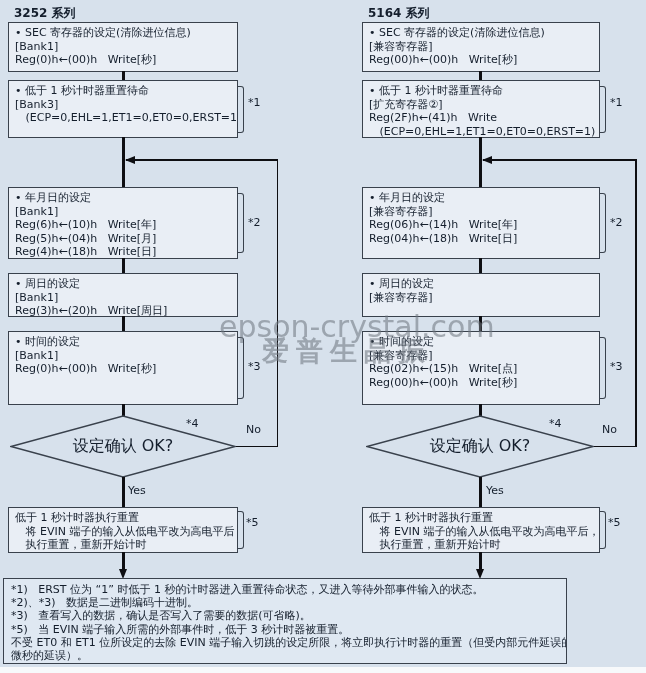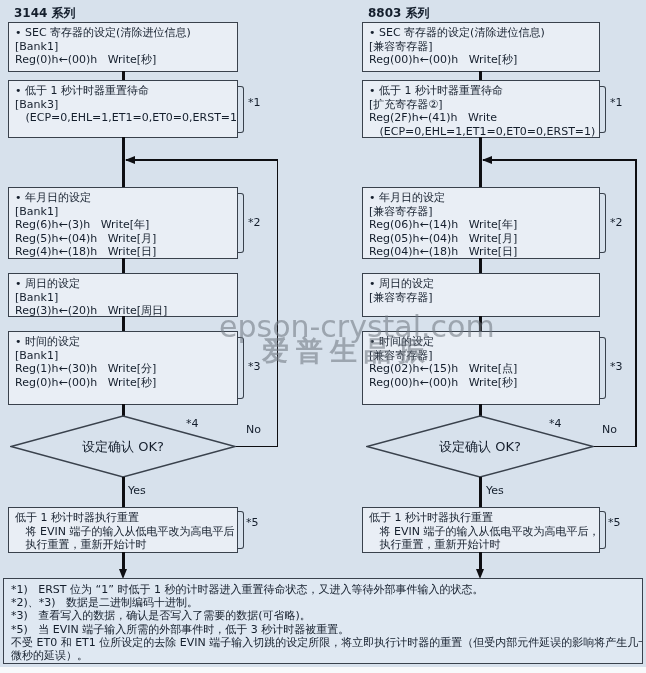--- a/index.html
+++ b/index.html
@@ -22,62 +22,62 @@
         border-bottom:4.5px solid transparent;border-right:10px solid var(--line);}
   .arrD{position:absolute;width:0;height:0;border-left:4.5px solid transparent;
         border-right:4.5px solid transparent;border-top:10px solid var(--line);}
   .brk{position:absolute;width:6px;box-sizing:border-box;border:1.5px solid var(--border);
        border-left:none;border-radius:0 3px 3px 0;}
   .lbl{position:absolute;font-size:11px;color:var(--text);white-space:pre;}
   .dmd{position:absolute;}
   .dmd svg{position:absolute;left:0;top:0;display:block;}
   .dmd polygon{fill:var(--background);stroke:var(--border);stroke-width:1.4;}
   .dtxt{position:absolute;left:0;top:0;right:0;bottom:0;display:flex;align-items:center;
-        justify-content:center;font-size:13px;color:var(--text);white-space:pre;}
+        justify-content:center;font-size:16px;color:var(--text);white-space:pre;}
   .fnote{position:absolute;background:var(--footnote-fill);border:1.5px solid var(--border);
          box-sizing:border-box;padding:4px 0 0 7px;font-size:11px;line-height:13.2px;
          color:var(--text);overflow:hidden;}
   .fnote div{white-space:pre;}
   .wm1{position:absolute;z-index:10;font-size:30px;color:var(--watermark);pointer-events:none;margin-left:6px;}
   .wm2{position:absolute;z-index:10;font-size:27px;font-weight:bold;letter-spacing:7px;
        color:var(--watermark);pointer-events:none;}
   .bstrip{position:absolute;left:0;bottom:0;width:646px;height:6px;background:var(--bottom-strip);}
 </style>
 </head>
 <body>
 
 <div class="stage">
 
-  <div class="ttl" style="left:14px;top:5px">3144 系列</div>
+  <div class="ttl" style="left:14px;top:5px">3252 系列</div>
 
   <div class="bx" style="left:8px;top:22px;width:230px;height:50px"><div>• SEC 寄存器的设定(清除进位信息)</div><div>[Bank1]</div><div>Reg(0)h←(00)h   Write[秒]</div></div>
   <div class="vln" style="left:121.5px;top:71px;height:10px"></div>
 
   <div class="bx" style="left:8px;top:80px;width:230px;height:58px"><div>• 低于 1 秒计时器重置待命</div><div>[Bank3]</div><div>   (ECP=0,EHL=1,ET1=0,ET0=0,ERST=1)</div></div>
   <div class="brk" style="left:238px;top:86px;height:47px"></div>
   <div class="lbl" style="left:248px;top:96px">*1</div>
 
   <div class="vln" style="left:121.5px;top:137px;height:51px"></div>
 
   <div class="hthin" style="left:126px;top:159px;width:152px"></div>
   <div class="arrL" style="left:125px;top:155.5px"></div>
   <div class="vthin" style="left:276.5px;top:159px;height:288px"></div>
   <div class="hthin" style="left:236px;top:445.5px;width:42px"></div>
 
-  <div class="bx" style="left:8px;top:187px;width:230px;height:72px"><div>• 年月日的设定</div><div>[Bank1]</div><div>Reg(6)h←(3)h   Write[年]</div><div>Reg(5)h←(04)h   Write[月]</div><div>Reg(4)h←(18)h   Write[日]</div></div>
+  <div class="bx" style="left:8px;top:187px;width:230px;height:72px"><div>• 年月日的设定</div><div>[Bank1]</div><div>Reg(6)h←(10)h   Write[年]</div><div>Reg(5)h←(04)h   Write[月]</div><div>Reg(4)h←(18)h   Write[日]</div></div>
   <div class="brk" style="left:238px;top:193px;height:60px"></div>
   <div class="lbl" style="left:248px;top:216px">*2</div>
 
   <div class="vln" style="left:121.5px;top:258px;height:16px"></div>
 
   <div class="bx" style="left:8px;top:273px;width:230px;height:44px"><div>• 周日的设定</div><div>[Bank1]</div><div>Reg(3)h←(20)h   Write[周日]</div></div>
 
   <div class="vln" style="left:121.5px;top:316px;height:16px"></div>
 
-  <div class="bx" style="left:8px;top:331px;width:230px;height:74px"><div>• 时间的设定</div><div>[Bank1]</div><div>Reg(1)h←(30)h   Write[分]</div><div>Reg(0)h←(00)h   Write[秒]</div></div>
+  <div class="bx" style="left:8px;top:331px;width:230px;height:74px"><div>• 时间的设定</div><div>[Bank1]</div><div>Reg(0)h←(00)h   Write[秒]</div></div>
   <div class="brk" style="left:238px;top:337px;height:62px"></div>
   <div class="lbl" style="left:248px;top:360px">*3</div>
 
   <div class="vln" style="left:121.5px;top:404px;height:12px"></div>
 
   <div class="dmd" style="left:10px;top:415px;width:226px;height:63px">
     <svg width="226" height="63" viewBox="0 0 226 63">
       <polygon points="113,1 225,31.5 113,62 1,31.5"></polygon>
     </svg>
     <div class="dtxt">设定确认 OK?</div>
@@ -88,37 +88,37 @@
   <div class="vln" style="left:121.5px;top:477px;height:30px"></div>
   <div class="lbl" style="left:128px;top:484px">Yes</div>
 
   <div class="bx" style="left:8px;top:507px;width:230px;height:46px"><div>低于 1 秒计时器执行重置</div><div>   将 EVIN 端子的输入从低电平改为高电平后，</div><div>   执行重置，重新开始计时</div></div>
   <div class="brk" style="left:238px;top:511px;height:38px"></div>
   <div class="lbl" style="left:246px;top:516px">*5</div>
 
   <div class="vln" style="left:121.5px;top:552px;height:18px"></div>
   <div class="arrD" style="left:118.5px;top:569px"></div>
 
-  <div class="ttl" style="left:368px;top:5px">8803 系列</div>
+  <div class="ttl" style="left:368px;top:5px">5164 系列</div>
 
   <div class="bx" style="left:362px;top:22px;width:238px;height:50px"><div>• SEC 寄存器的设定(清除进位信息)</div><div>[兼容寄存器]</div><div>Reg(00)h←(00)h   Write[秒]</div></div>
   <div class="vln" style="left:478.5px;top:71px;height:10px"></div>
 
   <div class="bx" style="left:362px;top:80px;width:238px;height:58px"><div>• 低于 1 秒计时器重置待命</div><div>[扩充寄存器②]</div><div>Reg(2F)h←(41)h   Write</div><div>   (ECP=0,EHL=1,ET1=0,ET0=0,ERST=1)</div></div>
   <div class="brk" style="left:600px;top:86px;height:47px"></div>
   <div class="lbl" style="left:610px;top:96px">*1</div>
 
   <div class="vln" style="left:478.5px;top:137px;height:51px"></div>
 
   <div class="hthin" style="left:483px;top:159px;width:153px"></div>
   <div class="arrL" style="left:482px;top:155.5px"></div>
   <div class="vthin" style="left:635px;top:159px;height:288px"></div>
   <div class="hthin" style="left:594px;top:445.5px;width:42.5px"></div>
 
-  <div class="bx" style="left:362px;top:187px;width:238px;height:72px"><div>• 年月日的设定</div><div>[兼容寄存器]</div><div>Reg(06)h←(14)h   Write[年]</div><div>Reg(05)h←(04)h   Write[月]</div><div>Reg(04)h←(18)h   Write[日]</div></div>
+  <div class="bx" style="left:362px;top:187px;width:238px;height:72px"><div>• 年月日的设定</div><div>[兼容寄存器]</div><div>Reg(06)h←(14)h   Write[年]</div><div>Reg(04)h←(18)h   Write[日]</div></div>
   <div class="brk" style="left:600px;top:193px;height:60px"></div>
   <div class="lbl" style="left:610px;top:216px">*2</div>
 
   <div class="vln" style="left:478.5px;top:258px;height:16px"></div>
 
   <div class="bx" style="left:362px;top:273px;width:238px;height:44px"><div>• 周日的设定</div><div>[兼容寄存器]</div></div>
 
   <div class="vln" style="left:478.5px;top:316px;height:16px"></div>
 
   <div class="bx" style="left:362px;top:331px;width:238px;height:74px"><div>• 时间的设定</div><div>[兼容寄存器]</div><div>Reg(02)h←(15)h   Write[点]</div><div>Reg(00)h←(00)h   Write[秒]</div></div>
@@ -139,21 +139,21 @@
   <div class="vln" style="left:478.5px;top:477px;height:30px"></div>
   <div class="lbl" style="left:486px;top:484px">Yes</div>
 
   <div class="bx" style="left:362px;top:507px;width:238px;height:46px"><div>低于 1 秒计时器执行重置</div><div>   将 EVIN 端子的输入从低电平改为高电平后，</div><div>   执行重置，重新开始计时</div></div>
   <div class="brk" style="left:600px;top:511px;height:38px"></div>
   <div class="lbl" style="left:608px;top:516px">*5</div>
 
   <div class="vln" style="left:478.5px;top:552px;height:18px"></div>
   <div class="arrD" style="left:475.5px;top:569px"></div>
 
-  <div class="fnote" style="left:3px;top:578px;width:640px;height:86px">
+  <div class="fnote" style="left:3px;top:578px;width:564px;height:86px">
       <div>*1)   ERST 位为 “1” 时低于 1 秒的计时器进入重置待命状态，又进入等待外部事件输入的状态。</div>
       <div>*2)、*3)   数据是二进制编码十进制。</div>
       <div>*3)   查看写入的数据，确认是否写入了需要的数据(可省略)。</div>
       <div>*5)   当 EVIN 端子输入所需的外部事件时，低于 3 秒计时器被重置。</div>
       <div>不受 ET0 和 ET1 位所设定的去除 EVIN 端子输入切跳的设定所限，将立即执行计时器的重置（但受内部元件延误的影响将产生几十毫</div>
       <div>微秒的延误）。</div>
     </div>
 
   <div class="wm1" style="left:213px;top:309px">epson-crystal.com</div>
   <div class="wm2" style="left:262px;top:333px">爱普生晶振</div>

